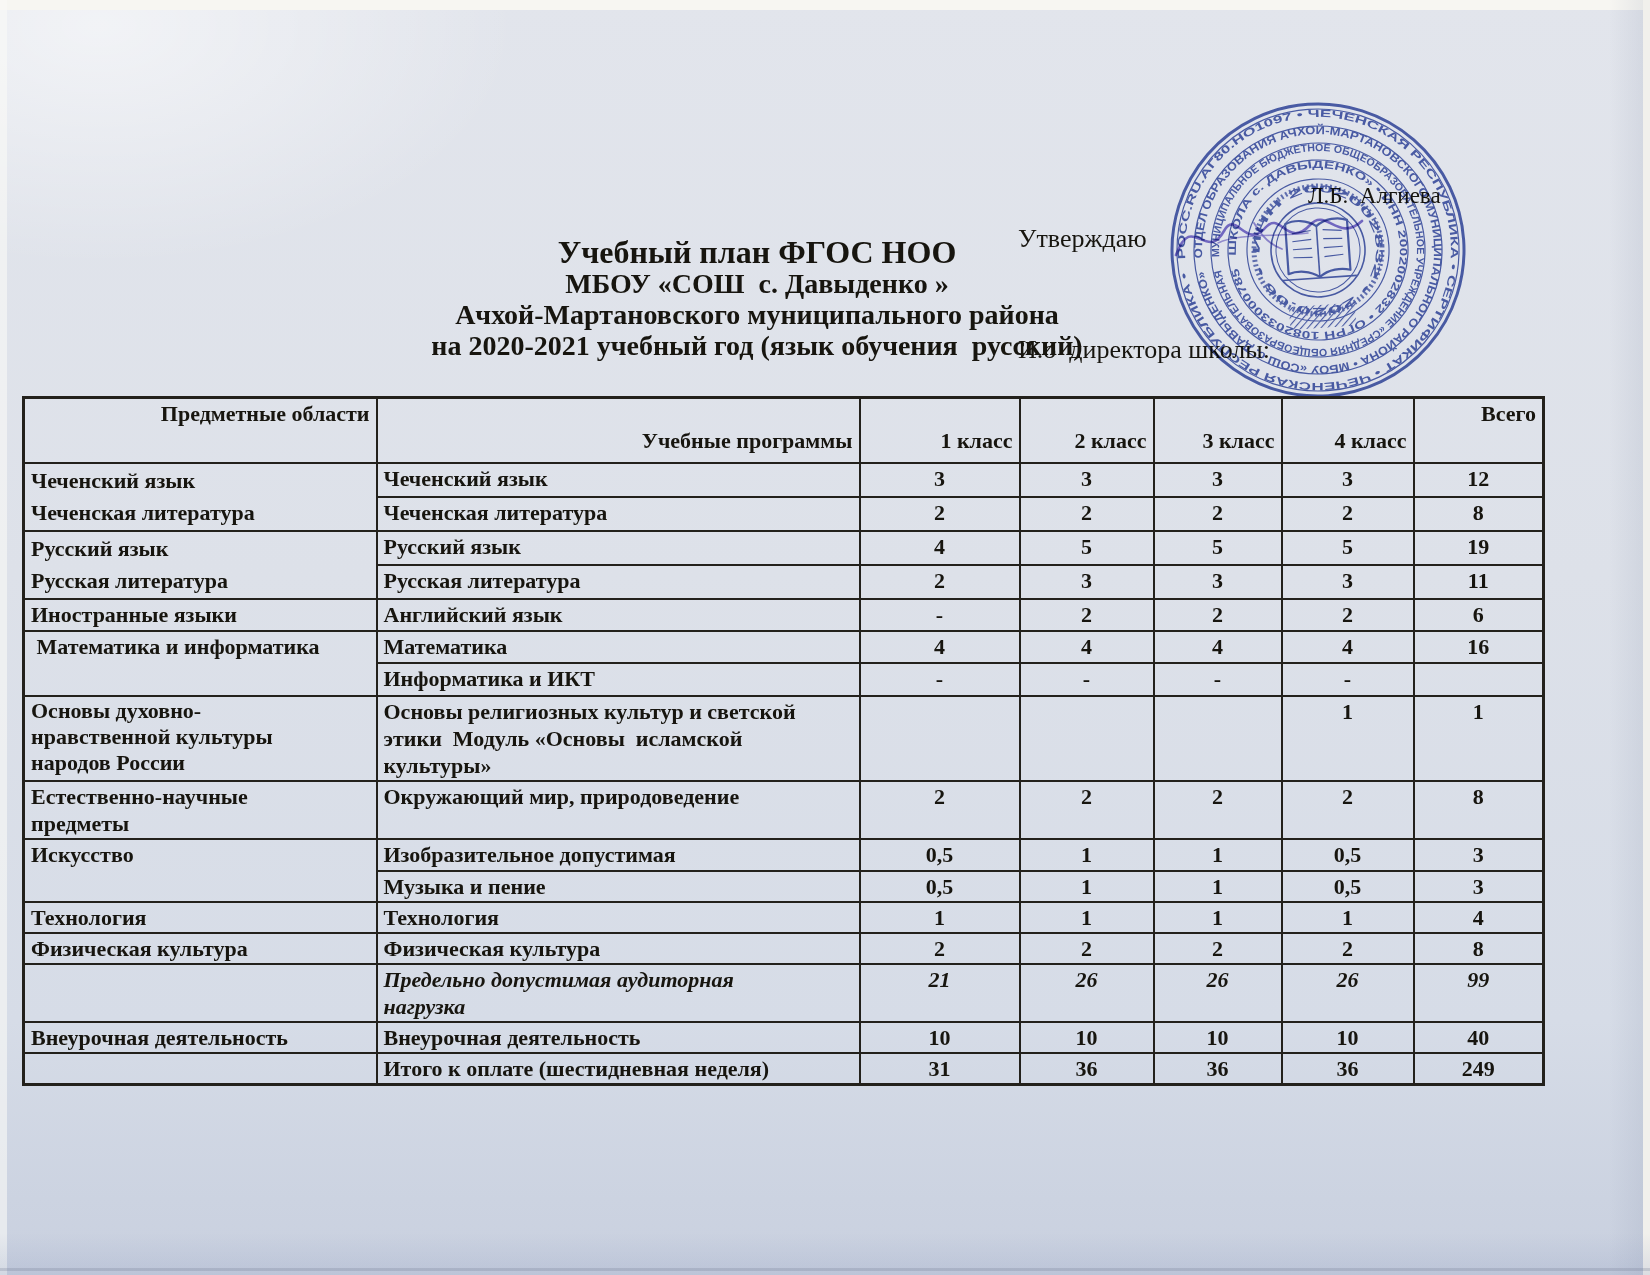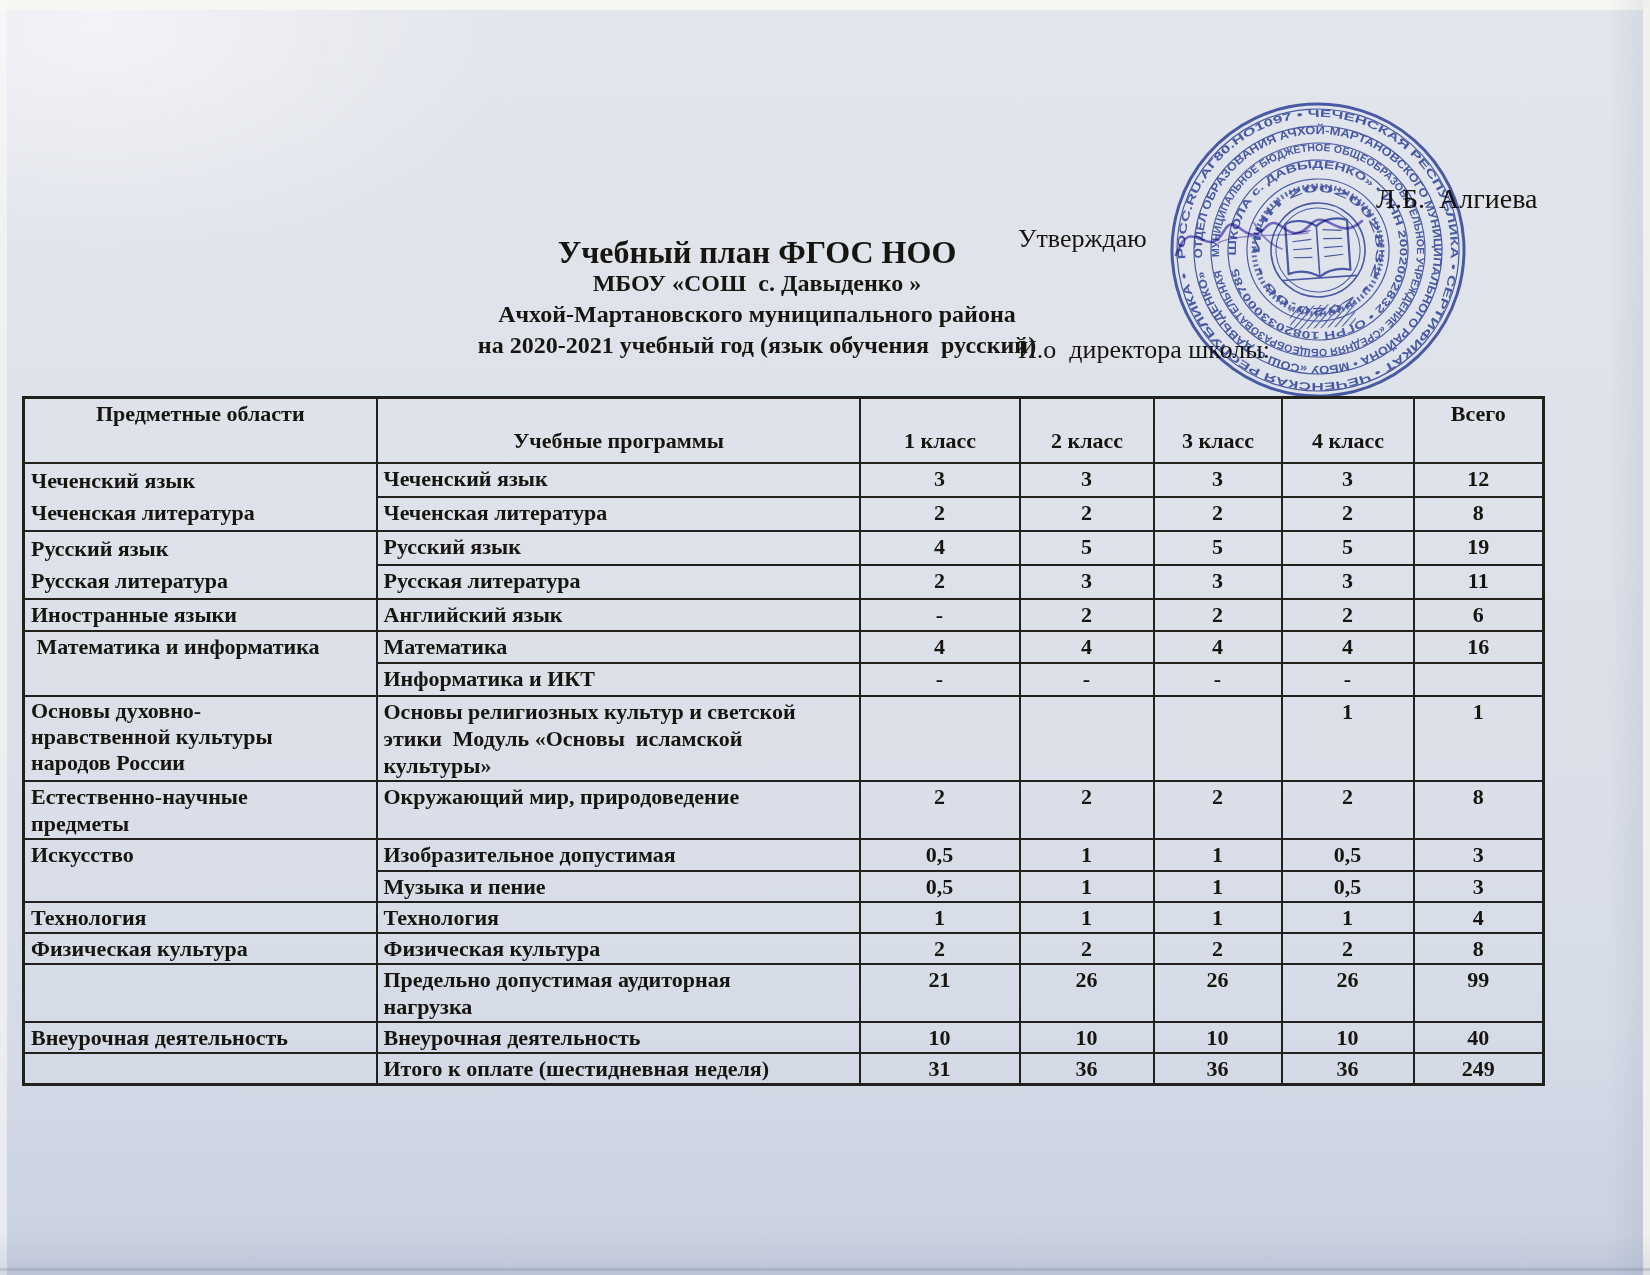--- a/index.html
+++ b/index.html
@@ -15,25 +15,25 @@
   .edge.top{left:0;top:0;width:1650px;height:10px;background:#f7f6f2;}
   .edge.left{left:0;top:0;width:7px;height:1275px;background:rgba(250,250,247,.6);}
   .edge.right{right:0;top:0;width:7px;height:1275px;background:#f1f0ec;}
   .edge.rshadow{right:7px;top:0;width:34px;height:1275px;
     background:linear-gradient(90deg,rgba(130,140,165,0),rgba(130,140,165,.14));}
   .edge.bottom{left:0;bottom:0;width:1650px;height:42px;
     background:linear-gradient(180deg,rgba(140,155,190,0),rgba(140,155,190,.22));}
   .edge.bline{left:0;bottom:4px;width:1650px;height:3px;background:rgba(110,120,145,.25);}
 
   .approval{position:absolute;left:1018px;top:146px;font-size:26px;line-height:37px;white-space:pre-wrap;}
-  .signer{position:absolute;left:1376px;top:183px;font-size:28px;white-space:pre-wrap;}
+  .signer{position:absolute;left:1308px;top:183px;font-size:23px;white-space:pre-wrap;}
 
   .title{position:absolute;left:22px;top:236px;width:1470px;text-align:center;font-weight:bold;}
   .title .t1{font-size:32px;line-height:32px;white-space:pre-wrap;}
-  .title .t{font-size:24px;line-height:31px;white-space:pre-wrap;}
+  .title .t{font-size:28px;line-height:31px;white-space:pre-wrap;}
 
   .stamp{position:absolute;left:1168px;top:100px;width:300px;height:300px;
     mix-blend-mode:multiply;opacity:.88;transform:rotate(-4deg);}
   .signature{position:absolute;left:1158px;top:193px;width:250px;height:90px;
     mix-blend-mode:multiply;opacity:.85;}
 
   table.plan{
     position:absolute;left:22px;top:396px;width:1520px;
     border-collapse:collapse;table-layout:fixed;
     border:3px solid #23211c;
@@ -43,23 +43,23 @@
     font-weight:bold;font-size:22px;line-height:27px;
     padding:1px 6px;vertical-align:top;overflow:hidden;
   }
   td.area,td.subj{white-space:pre-wrap;text-align:left;}
   td.area{line-height:30px;}
   td.area.lh32{line-height:32px;}
   td.area.lh26{line-height:26px;}
   td.area.lh27{line-height:27px;}
   td.num{text-align:center;padding:1px 2px;}
   tr.rhH{height:65px;} tr.rh30{height:30px;} tr.rh31{height:31px;}
-  tr.rh32{height:32px;} tr.rh33{height:33px;} tr.rh56{height:56px;}
+  tr.rh32{height:32px;} tr.rh33{height:33px;} tr.rh56{height:56px;font-style:italic;}
   tr.rh58{height:58px;} tr.rh80{height:80px;}
-  td.hc{text-align:center;vertical-align:top;padding-top:4px;}
+  td.hc{text-align:right;vertical-align:top;padding-top:4px;}
   td.hc.bot{vertical-align:bottom;padding-bottom:8px;padding-left:7px;}
 </style>
 </head>
 <body>
 
 <div id="page">
   <div class="edge top"></div>
   <div class="edge left"></div>
   <div class="edge rshadow"></div>
   <div class="edge right"></div>

